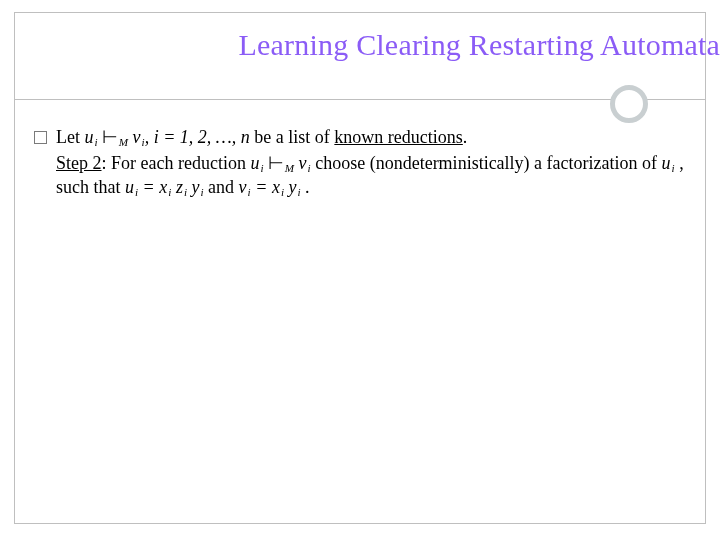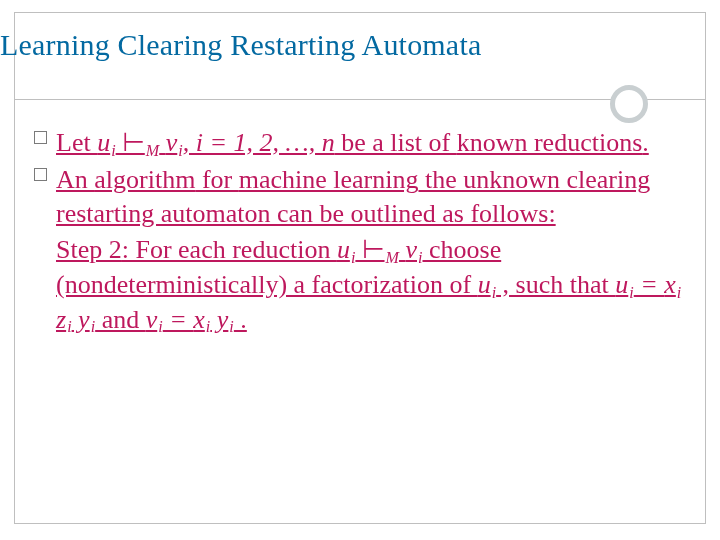--- a/index.html
+++ b/index.html
@@ -26,24 +26,24 @@
     top: 12px;
     bottom: 16px;
     border: 1px solid #bfbfbf;
     box-sizing: border-box;
   }
   .title {
     position: absolute;
     top: 28px;
     left: 0;
     right: 0;
-    text-align: left;
+    text-align: right;
     font-size: 30px;
     font-weight: 400;
-    color: #0369a1;
+    color: #8b5cf6;
     letter-spacing: 0.2px;
   }
   .rule-wrap {
     position: absolute;
     top: 85px;
     left: 14px;
     right: 14px;
     height: 30px;
   }
   .rule {
@@ -62,24 +62,23 @@
     border: 5px solid #c9cfd1;
     border-radius: 50%;
     background: #fff;
     box-sizing: content-box;
   }
   .body {
     position: absolute;
     top: 126px;
     left: 34px;
     right: 36px;
-    font-size: 26px;
+    font-size: 18px;
     line-height: 1.32;
-    color: #be185d;
-    text-decoration: underline;
+    color: #000000;
   }
   .li {
     position: relative;
     padding-left: 22px;
     margin-bottom: 2px;
   }
   .bullet {
     position: absolute;
     left: 0;
     top: 5px;
@@ -121,24 +120,20 @@
     <div class="ring"></div>
   </div>
 
   <div class="body">
 
     <div class="li">
       <span class="bullet"></span>
       <span>Let </span><span class="it">u</span><span class="sub">i</span><span> ⊢</span><span class="subM">M</span><span> </span><span class="it">v</span><span class="sub">i</span><span class="it">, i = 1, 2, …, n</span><span> be a list of </span><span class="ul">known reductions</span><span>.</span>
     </div>
 
-    <div class="li">
-      <span class="bullet"></span>
-      <span>An </span><span class="ul">algorithm</span><span> for </span><span class="ul">machine learning</span><span> the unknown clearing restarting automaton can be outlined as follows:</span>
-    </div>
 
 
     <div class="cont">
       <span class="step-label">Step 2</span><span>: For each reduction </span><span class="it">u</span><span class="sub">i</span><span> ⊢</span><span class="subM">M</span><span> </span><span class="it">v</span><span class="sub">i</span><span> choose (nondeterministically) a factorization of </span><span class="it">u</span><span class="sub">i</span><span> , such that </span><span class="it">u</span><span class="sub">i</span><span class="it"> = </span><span class="it">x</span><span class="sub">i</span><span class="it"> z</span><span class="sub">i</span><span class="it"> y</span><span class="sub">i</span><span> and </span><span class="it">v</span><span class="sub">i</span><span class="it"> = </span><span class="it">x</span><span class="sub">i</span><span class="it"> y</span><span class="sub">i</span><span> .</span>
     </div>
 
   </div>
 </div>
 
 </body></html>

